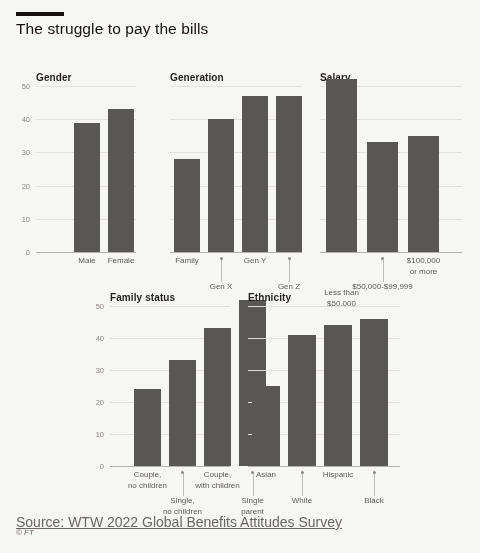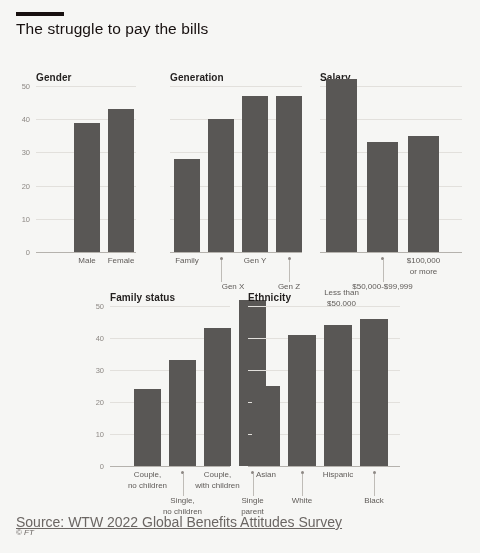--- a/index.html
+++ b/index.html
@@ -157,21 +157,21 @@
           <div class="gridline" style="top: 99.6px; left: 0px; width: 132px;"></div>
           <div class="gridline" style="top: 66.4px; left: 0px; width: 132px;"></div>
           <div class="gridline" style="top: 33.2px; left: 0px; width: 132px;"></div>
           <div class="gridline" style="top: 0px; left: 0px; width: 132px;"></div>
           <div class="bar" title="Boomers: 28" style="left: 4px; width: 26px; height: 92.96px;"></div>
           <div class="bar" title="Gen X: 40" style="left: 38px; width: 26px; height: 132.8px;"></div>
           <div class="bar" title="Gen Y: 47" style="left: 72px; width: 26px; height: 156.04px;"></div>
           <div class="bar" title="Gen Z: 47" style="left: 106px; width: 26px; height: 156.04px;"></div>
         </div>
         <div class="xlabel" style="left: -22px; width: 78px; top: 184px;">Family</div>
-        <div class="xlabel" style="left: 24px; width: 78px; top: 210px;">Gen X</div>
+        <div class="xlabel" style="left: 12px; width: 78px; top: 210px;">Gen X</div>
         <div class="leader-dot" style="left: 49.5px; top: 185px;"></div>
         <div class="leader" style="left: 51px; top: 188px; height: 22px;"></div>
         <div class="xlabel" style="left: 46px; width: 78px; top: 184px;">Gen Y</div>
         <div class="xlabel" style="left: 80px; width: 78px; top: 210px;">Gen Z</div>
         <div class="leader-dot" style="left: 117.5px; top: 185px;"></div>
         <div class="leader" style="left: 119px; top: 188px; height: 22px;"></div>
       </div>
       <div class="panel" style="left: 320px; top: 72px; width: 142px;">
         <div class="panel-title" style="left: 0px;">Salary</div>
         <div class="plot" style="top: 14px; width: 142px; height: 166px;">

